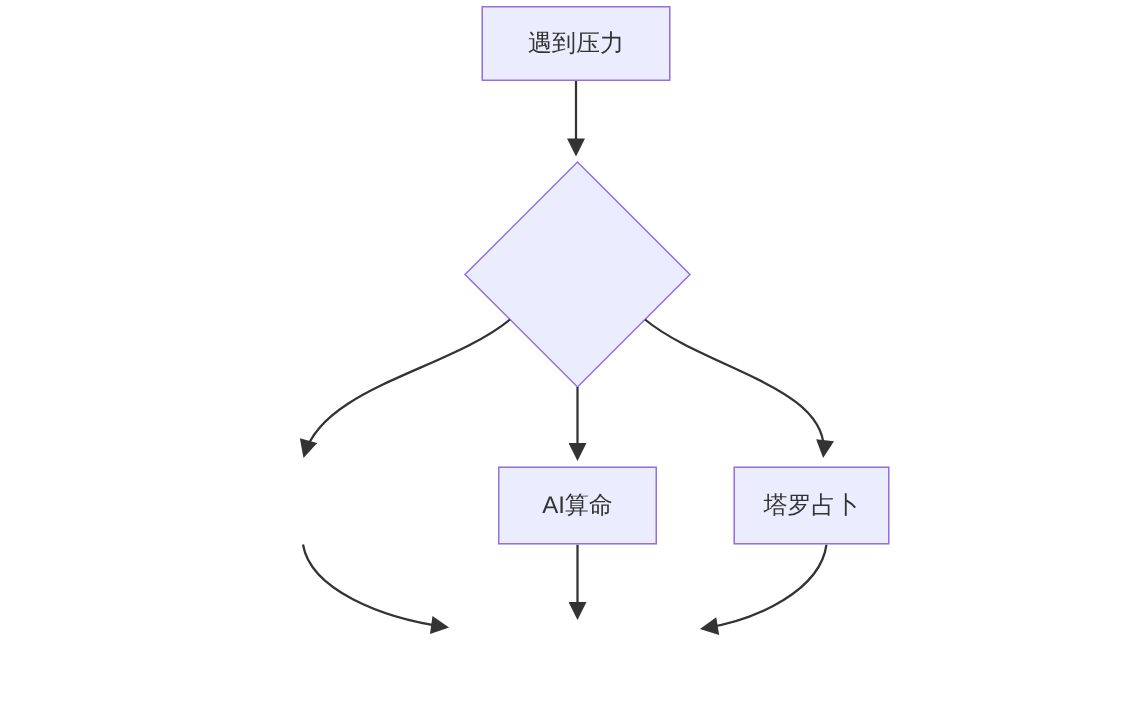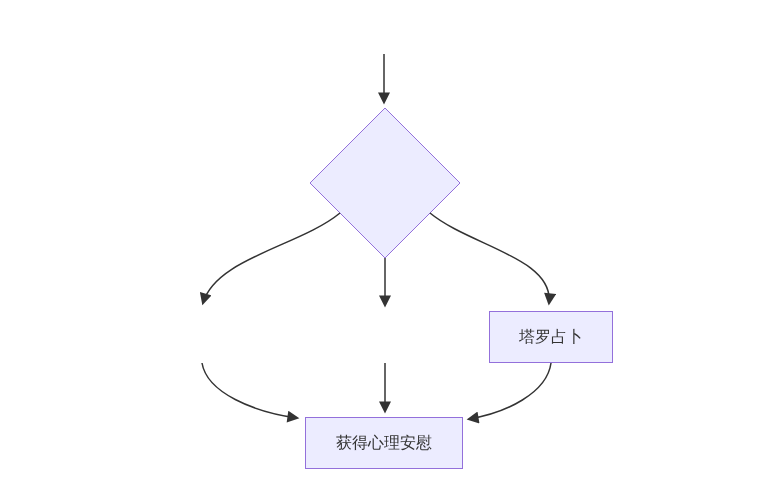--- a/index.html
+++ b/index.html
@@ -60,21 +60,21 @@
     font-size: 16px;
     display: flex;
     align-items: center;
     justify-content: center;
     white-space: nowrap;
     background: transparent;
   }
   .node-a { left: 321px; top: 4px;   width: 126px; height: 50px; }
   .node-c { left: 123px; top: 311px; width: 158px; height: 52px; }
   .node-d { left: 332px; top: 311px; width: 106px; height: 52px; }
-  .node-e { left: 489px; top: 311px; width: 124px; height: 52px; }
+  .node-e { left: 489px; top: 311px; width: 104px; height: 52px; }
   .node-f { left: 305px; top: 417px; width: 158px; height: 52px; }
   .label-b { left: 310px; top: 159px; width: 150px; height: 48px; }
 </style>
 </head>
 <body>
 
 <div class="canvas">
 
   <svg class="edges-svg" viewBox="0 0 760 480" xmlns="http://www.w3.org/2000/svg">
     <defs>
@@ -87,25 +87,28 @@
 
     <path class="edge" d="M 384 54 L 384 102" marker-end="url(#arrow)"></path>
     <path class="edge" d="M 340 213 C 300 246, 216 258, 203 303" marker-end="url(#arrow)"></path>
     <path class="edge" d="M 385 258 L 385 305" marker-end="url(#arrow)"></path>
     <path class="edge" d="M 430 213 C 470 246, 554 258, 549 303" marker-end="url(#arrow)"></path>
     <path class="edge" d="M 202 363 C 207 393, 254 412, 297 418" marker-end="url(#arrow)"></path>
     <path class="edge" d="M 385 363 L 385 411" marker-end="url(#arrow)"></path>
     <path class="edge" d="M 551 363 C 547 393, 506 413, 469 419" marker-end="url(#arrow)"></path>
   </svg>
 
+  <div class="node node-a">
+    <span>遇到压力</span>
+  </div>
 
 
 
+  <div class="node node-d">
+    <span>AI算命</span>
+  </div>
 
   <div class="node node-e">
     <span>塔罗占卜</span>
   </div>
 
-  <div class="node node-f">
-    <span>获得心理安慰</span>
-  </div>
 
 </div>
 
 </body></html>

